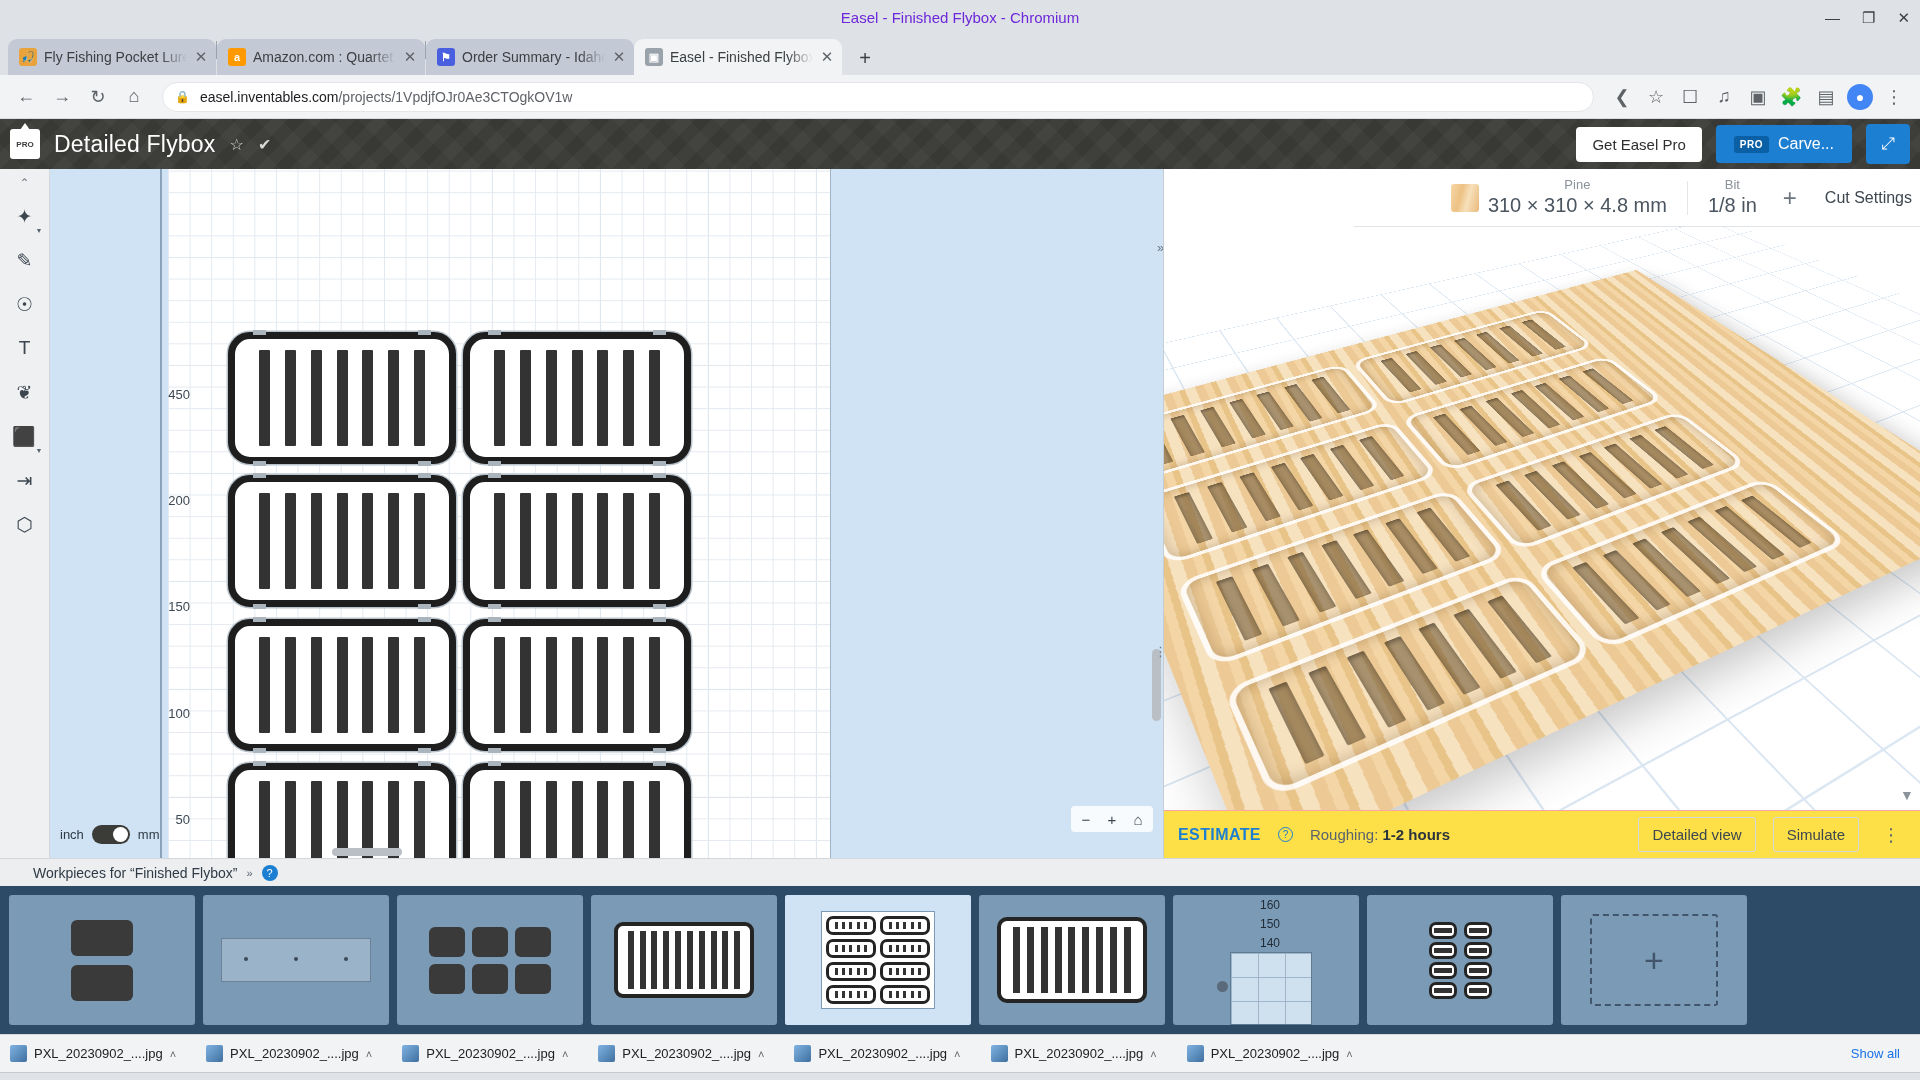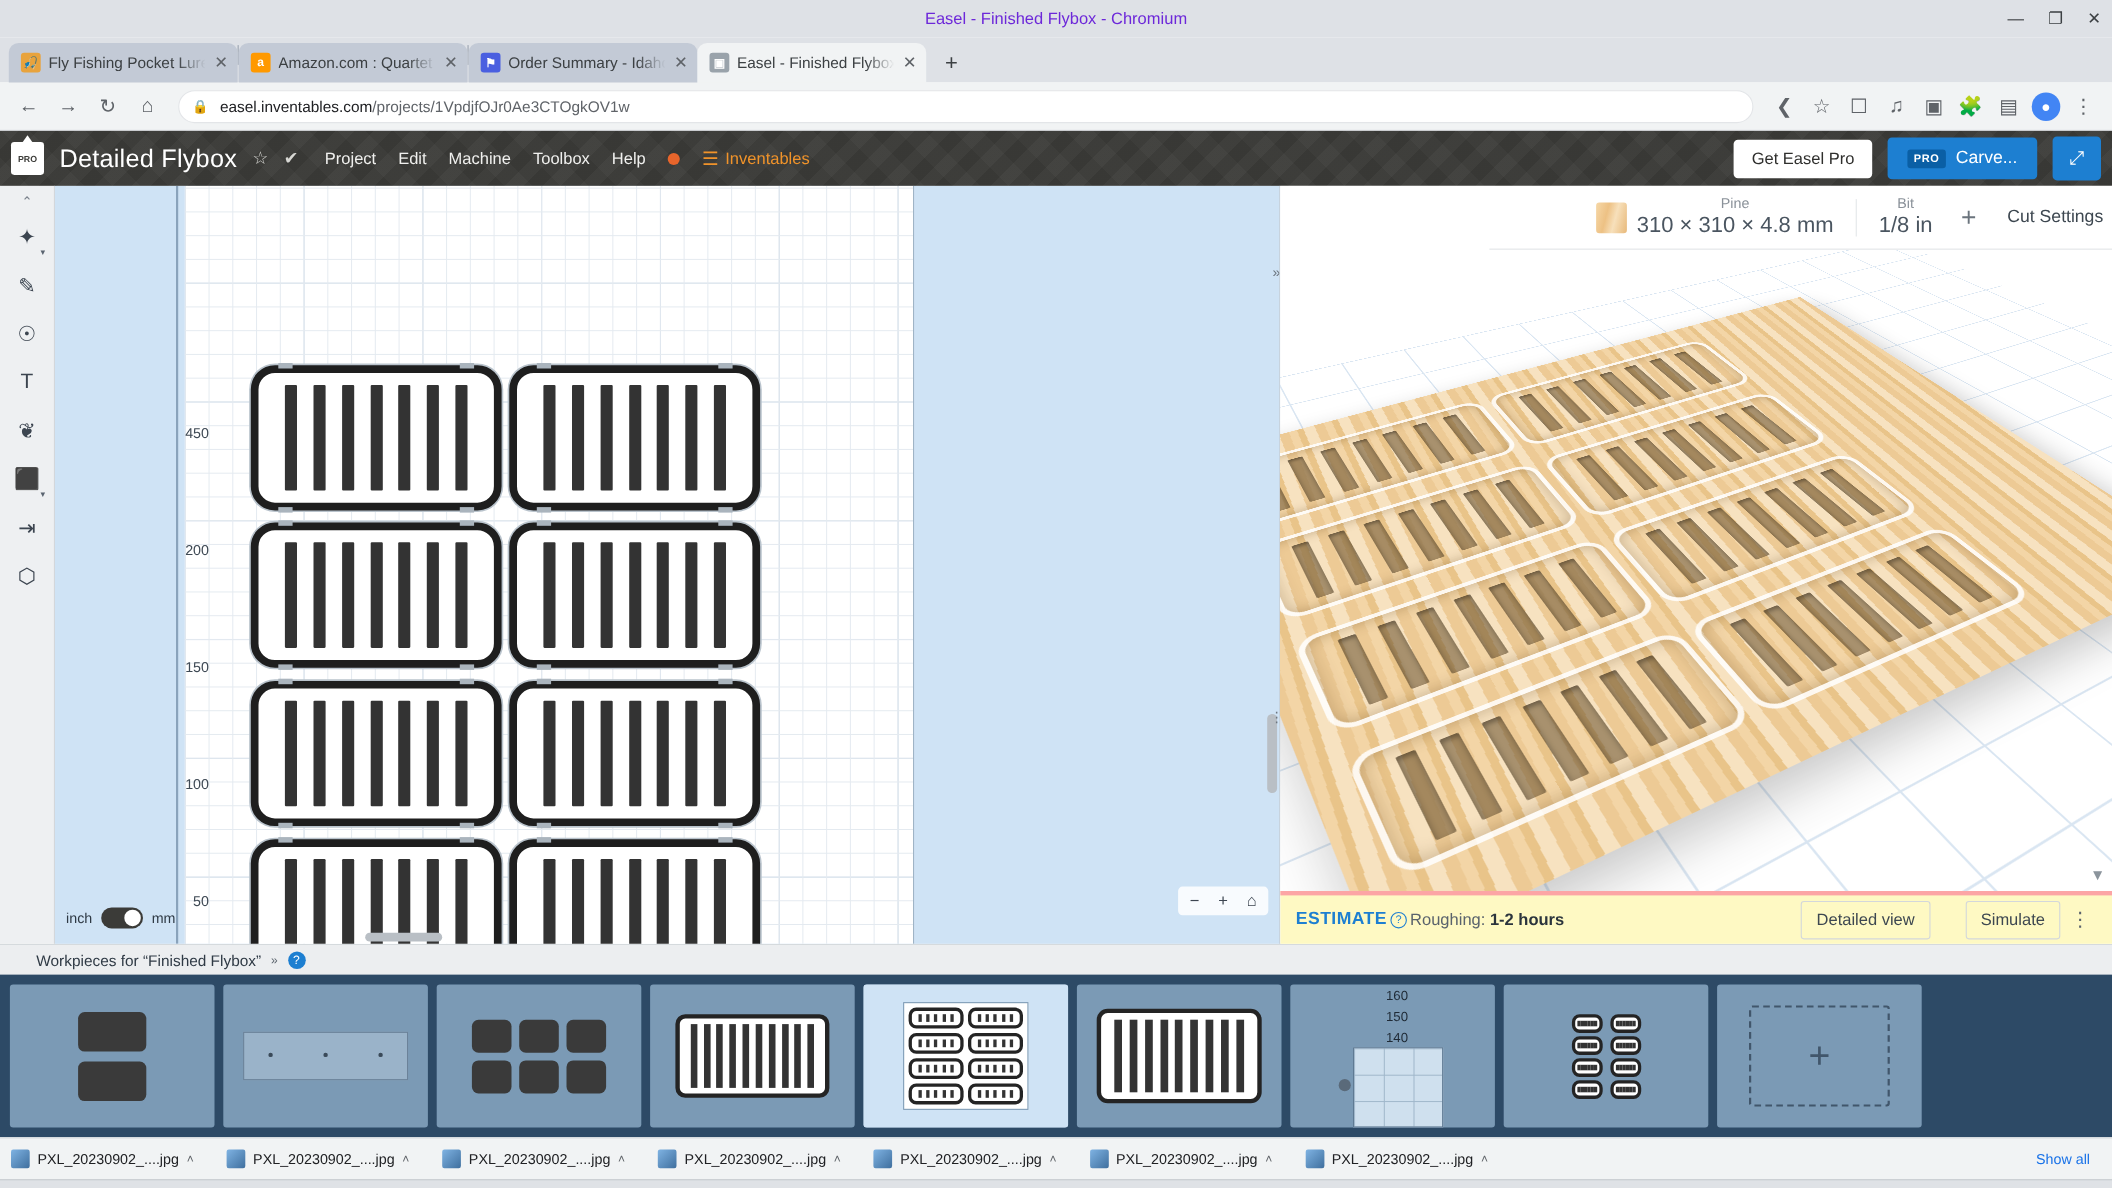--- a/index.html
+++ b/index.html
@@ -210,30 +210,30 @@
   }
   .board-tray {
     position: absolute; border: 3px solid rgba(255,255,255,.85); border-radius: 12px;
     display: flex; align-items: center; justify-content: space-evenly; padding: 7px 5px;
     box-shadow: inset 0 0 10px rgba(80,50,10,.3);
   }
   .board-tray .bslot { width: 9px; height: 100%; background: rgba(120,95,60,.62); border-radius: 1px;
                        box-shadow: inset 0 2px 3px rgba(0,0,0,.35); }
 
   .estimate-bar {
-    height: 48px; border-top: 4px solid #fca5a5; background: #fef9c3;
-    display: flex; align-items: center; padding: 0 14px; gap: 3px;
+    height: 48px; border-top: 1px solid #fca5a5; background: #fde047;
+    display: flex; align-items: center; padding: 0 14px; gap: 17px;
   }
   .est-label { font-size: 16px; color: #1d7fd1; font-weight: bold; letter-spacing: .4px; }
   .est-q { width: 15px; height: 15px; border-radius: 50%; border: 1.5px solid #1d7fd1;
            color: #1d7fd1; font-size: 10px; display:flex; align-items:center; justify-content:center; }
   .est-rough { font-size: 15px; color: #5a636c; }
   .est-rough b { color: #2b343c; }
   .est-spacer { flex: 1; }
-  .est-btn { font-size: 15px; color: #3d4750; padding: 8px 13px; border: 1px solid #d3d7db; border-radius: 3px; margin-left: 29px; }
+  .est-btn { font-size: 15px; color: #3d4750; padding: 8px 13px; border: 1px solid #d3d7db; border-radius: 3px; }
   .est-kebab { font-size: 18px; color: #5a636c; padding: 0 6px; }
 
   .scroll-arrow {
     position: absolute; width: 18px; height: 18px; color: #8b949c; font-size: 14px;
     display: flex; align-items: center; justify-content: center;
   }
 
   
   .wp-header {
     height: 28px; background: #eceef0; border-top: 1px solid #d3d7db;
@@ -344,32 +344,20 @@
   </div>
 </div>
 
 <div class="app-header">
   <div class="easel-logo">
       <span>PRO</span>
     </div>
   <div class="proj-title">Detailed Flybox</div>
   <div class="hdr-ico">☆</div>
   <div class="hdr-ico">✔</div>
-  <div class="hdr-menus">
-    <div class="hdr-menu">Project</div>
-    <div class="hdr-menu">Edit</div>
-    <div class="hdr-menu">Machine</div>
-    <div class="hdr-menu">Toolbox</div>
-    <div class="hdr-menu">Help</div>
-    <div class="dot-orange"></div>
-    <div class="inventables">
-      <span class="inv-mark">☰</span>
-      <span>Inventables</span>
-    </div>
-  </div>
   <div class="hdr-spacer"></div>
   <div class="btn-pro">Get Easel Pro</div>
   <div class="btn-carve">
     <span class="pro-badge">PRO</span>
     <span>Carve...</span>
   </div>
   <div class="btn-expand">⤢</div>
 </div>
 
 <div class="main">

